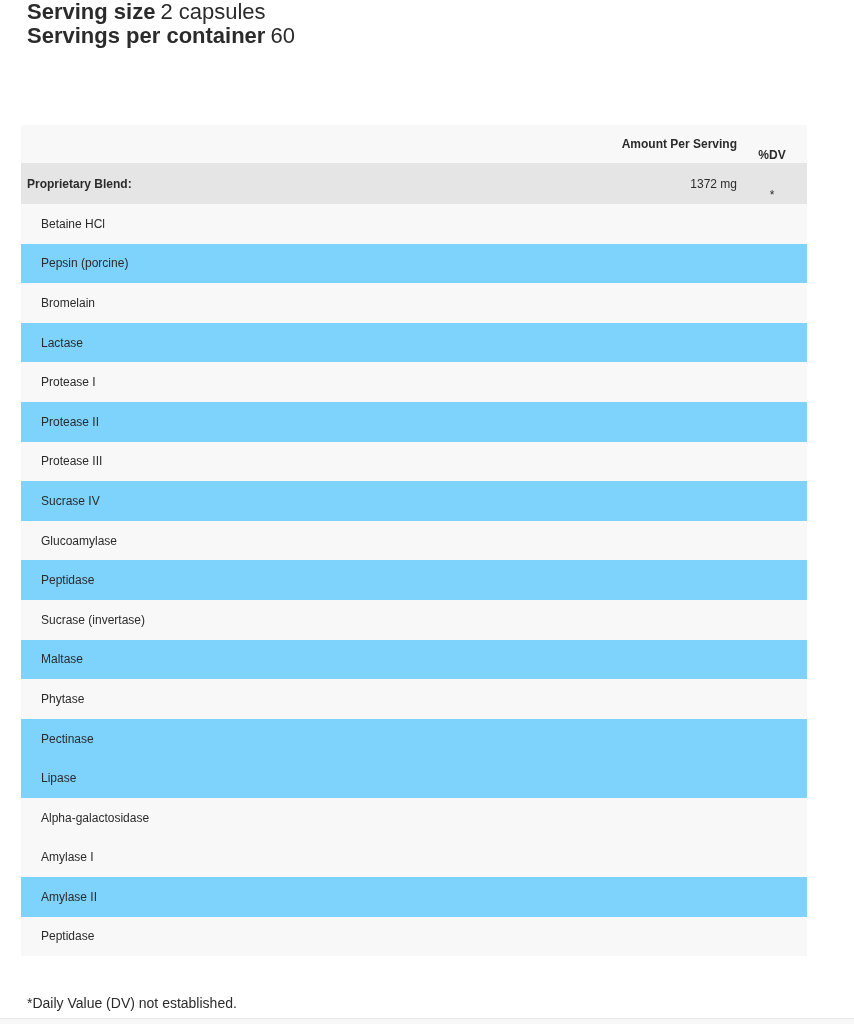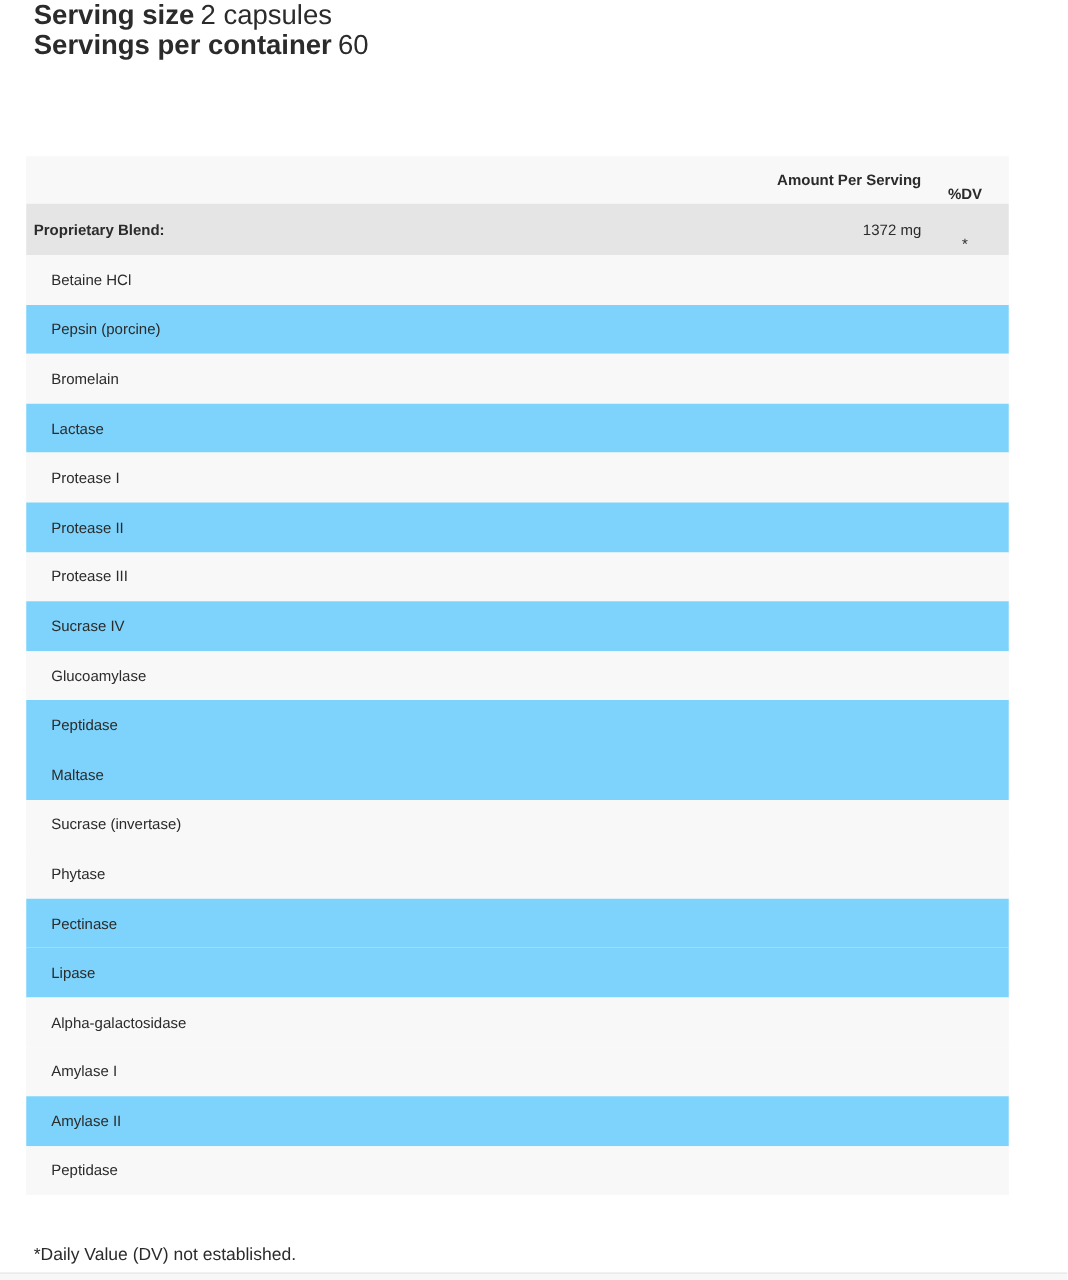--- a/index.html
+++ b/index.html
@@ -119,25 +119,25 @@
       </div>
       <div class="ing-row">
         <span class="ing-name">Sucrase IV</span>
       </div>
       <div class="ing-row odd">
         <span class="ing-name">Glucoamylase</span>
       </div>
       <div class="ing-row">
         <span class="ing-name">Peptidase</span>
       </div>
+      <div class="ing-row odd">
+        <span class="ing-name">Sucrase (invertase)</span>
+      </div>
       <div class="ing-row">
         <span class="ing-name">Maltase</span>
-      </div>
-      <div class="ing-row odd">
-        <span class="ing-name">Sucrase (invertase)</span>
       </div>
       <div class="ing-row odd">
         <span class="ing-name">Phytase</span>
       </div>
       <div class="ing-row">
         <span class="ing-name">Pectinase</span>
       </div>
       <div class="ing-row">
         <span class="ing-name">Lipase</span>
       </div>

